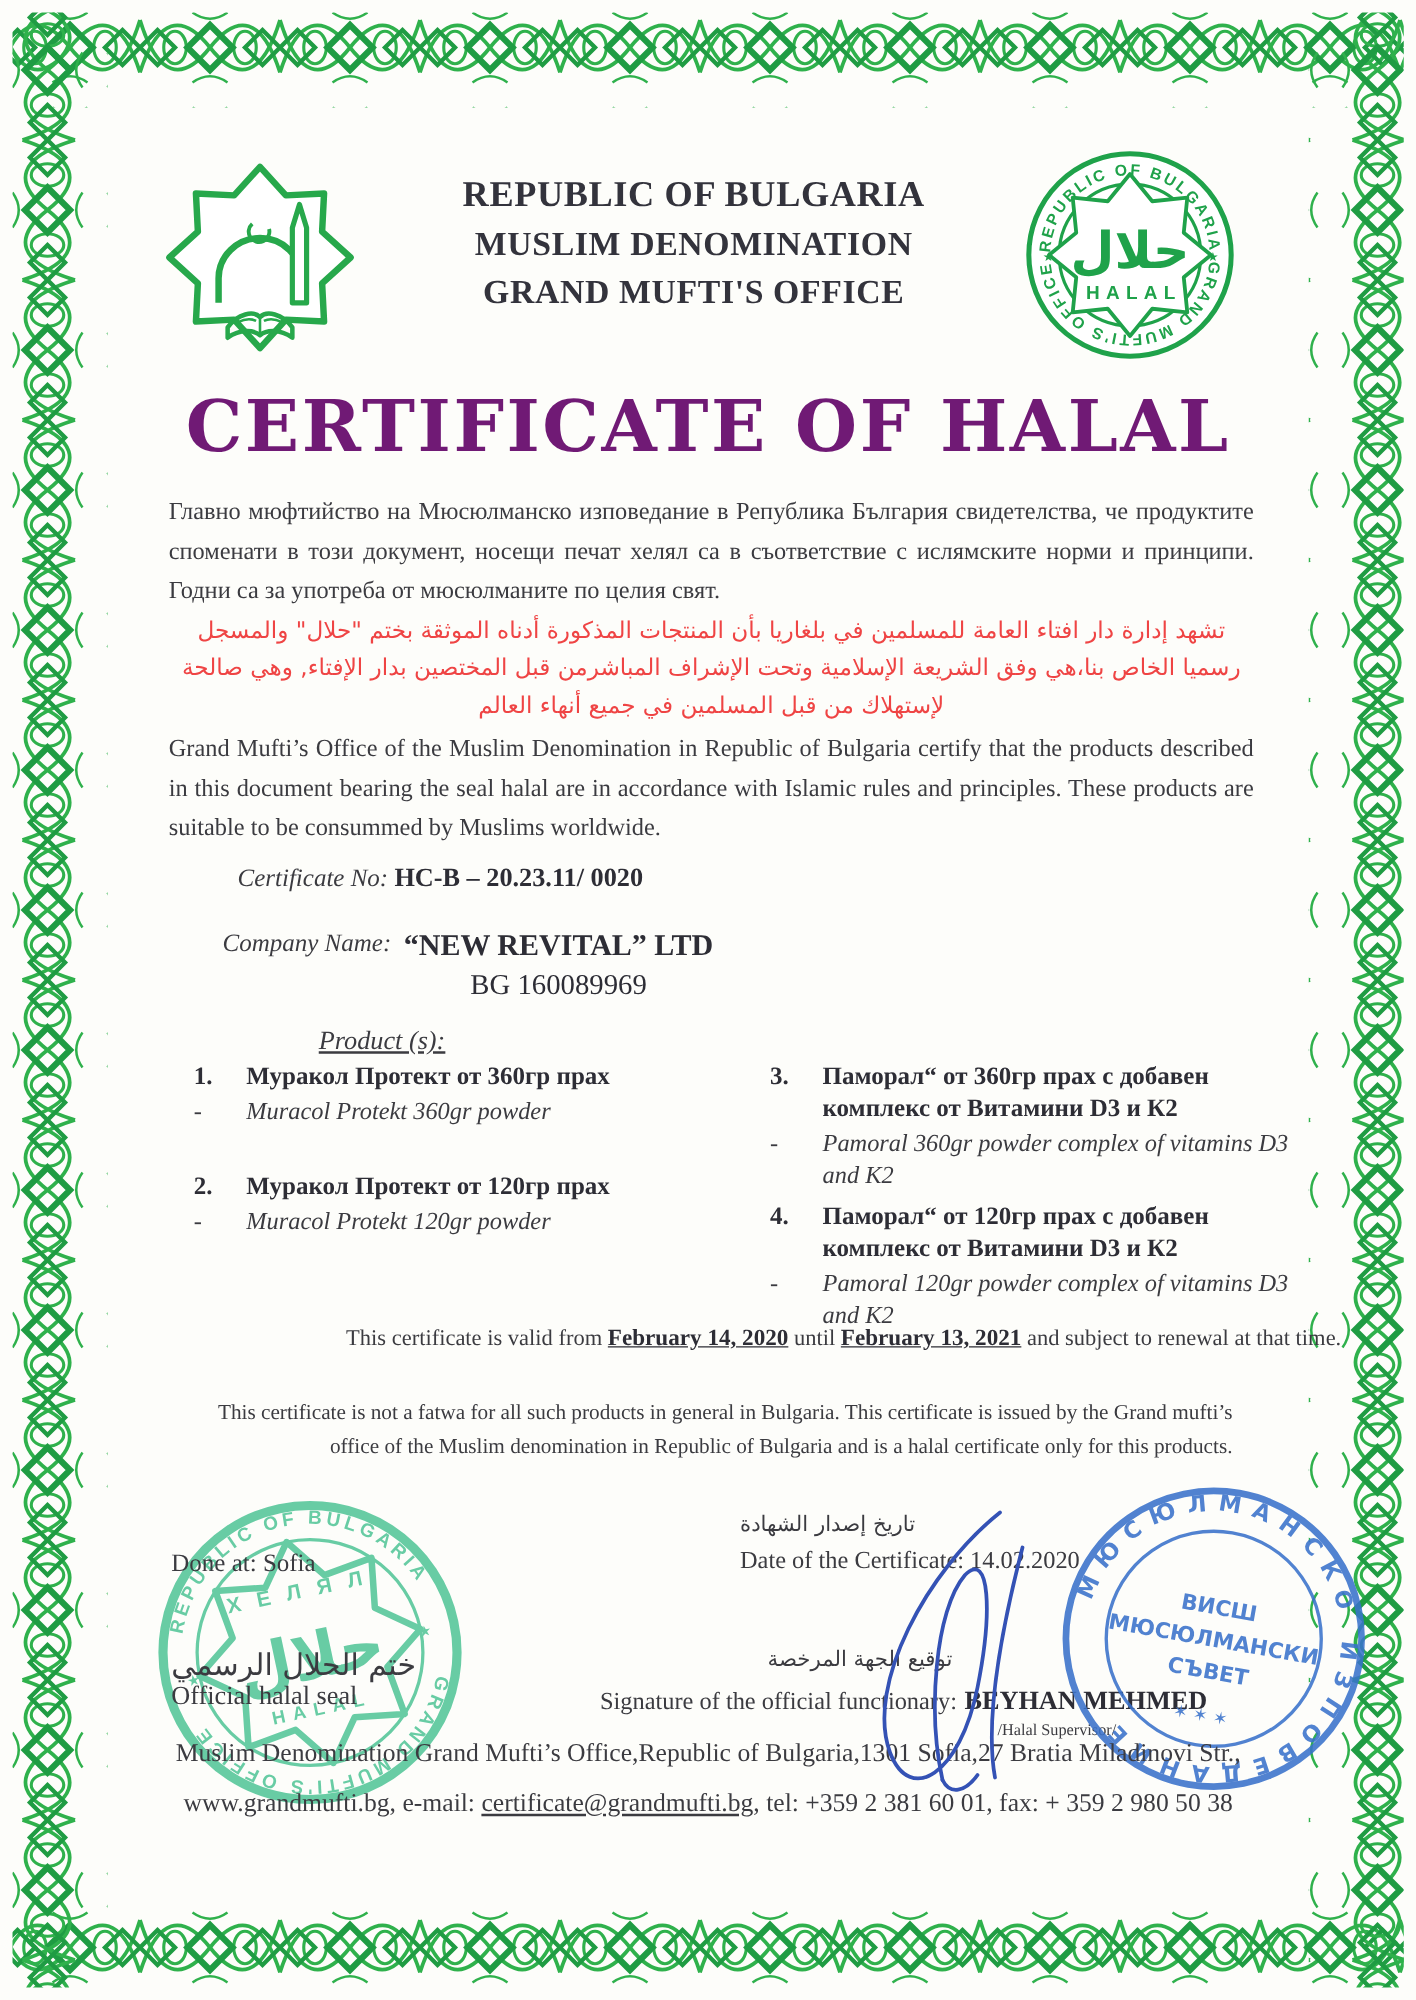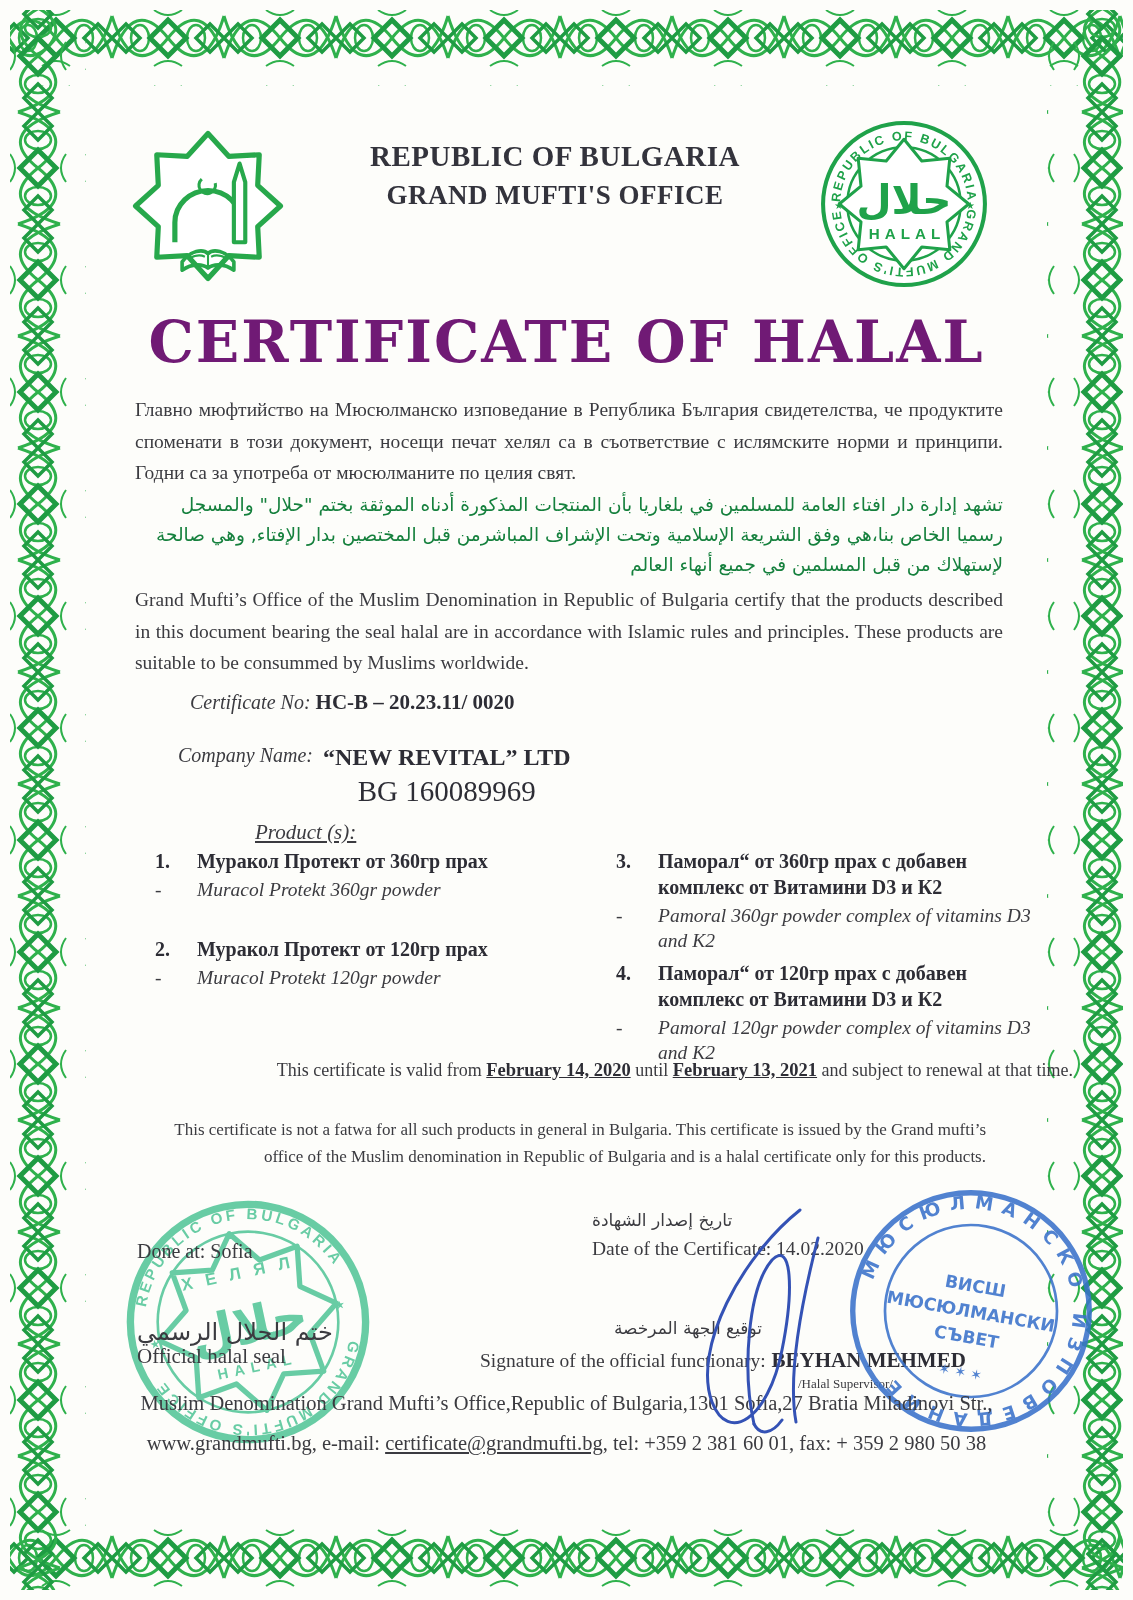--- a/index.html
+++ b/index.html
@@ -12,30 +12,30 @@
   .org-l1{font-size:29px;font-weight:bold;letter-spacing:.5px;}
   .org-l2{font-size:27px;font-weight:bold;margin-top:7px;letter-spacing:.5px;}
   .org-l3{font-size:27px;font-weight:bold;margin-top:7px;letter-spacing:.5px;}
 
   
   .title{left:0;right:0;top:308px;text-align:center;font-family:"DejaVu Serif",serif;
          font-size:57px;font-weight:bold;color:#701a75;letter-spacing:2px;}
 
   
   .p-bg{left:135px;top:394px;width:868px;font-size:19.5px;line-height:1.62;text-align:justify;}
-  .p-ar{left:135px;top:490px;width:868px;font-size:18.5px;line-height:1.62;text-align:right;
-        direction:rtl;font-family:"DejaVu Sans",sans-serif;color:#15803d;}
+  .p-ar{left:135px;top:490px;width:868px;font-size:18.5px;line-height:1.62;text-align:center;
+        direction:rtl;font-family:"DejaVu Sans",sans-serif;color:#ef4444;}
   .p-en{left:135px;top:584px;width:868px;font-size:19.5px;line-height:1.62;text-align:justify;}
 
   .lbl{font-style:italic;}
   .cert-no{left:190px;top:690px;font-size:20px;}
   .cert-no b{font-size:21px;color:#2d2d35;}
   .company{left:178px;top:744px;font-size:20px;display:flex;align-items:flex-start;}
   .company .cname{font-weight:bold;font-size:24px;color:#2d2d35;margin-left:10px;text-align:center;}
-  .company .creg{font-weight:normal;font-size:29px;margin-top:4px;}
+  .company .creg{font-weight:normal;font-size:23px;margin-top:4px;}
 
   
   .ph{left:255px;top:820px;font-size:21px;font-style:italic;text-decoration:underline;}
   .col{width:424px;}
   .col-left{left:155px;top:848px;}
   .col-right{left:616px;top:848px;}
   .prod-bg{display:flex;font-weight:bold;font-size:20px;line-height:1.3;color:#2d2d35;}
   .prod-bg .num{width:42px;flex:none;}
   .prod-en{display:flex;font-style:italic;font-size:19.5px;line-height:1.3;margin-top:3px;}
   .prod-en .dash{width:42px;flex:none;}
@@ -103,20 +103,21 @@
     <polygon points="145,85 123,105 124.5,134.5 95,133 75,155 55,133 25.5,134.5 27,105 5,85 27,65 25.5,35.5 55,37 75,15 95,37 124.5,35.5 123,65" fill="#ffffff" stroke="#27a84b" stroke-width="5" stroke-linejoin="round"></polygon>
     <path d="M43,120 L43,101 A32,31 0 0 1 107,101 L107,120" fill="none" stroke="#27a84b" stroke-width="5"></path>
     <path d="M69,59 a8,8 0 1 0 13,4" fill="none" stroke="#27a84b" stroke-width="3"></path>
     <polygon points="100,120 100,62 105.5,44 111,62 111,120" fill="#ffffff" stroke="#27a84b" stroke-width="4" stroke-linejoin="round"></polygon>
     <path d="M50,139 C58,128 70,126 75,131 C80,126 92,128 100,139 L100,147 C90,140 80,141 75,145 C70,141 60,140 50,147 Z" fill="none" stroke="#27a84b" stroke-width="3.5" stroke-linejoin="round"></path>
     <path d="M75,131 L75,145 M58,135 q8,-4 14,-1 M92,135 q-8,-4 -14,-1" fill="none" stroke="#27a84b" stroke-width="2"></path>
   </svg>
 
   <div class="abs org">
     <div class="org-l1">REPUBLIC OF BULGARIA</div>
+    <div class="org-l2">MUSLIM DENOMINATION</div>
     <div class="org-l3">GRAND MUFTI'S OFFICE</div>
   </div>
 
   <svg class="abs" style="left:818px;top:118px;z-index:1" width="172" height="172" viewBox="0 0 170 170">
     <defs>
       <path id="arcTop" d="M 22,85 A 63,63 0 0 1 148,85"></path>
       <path id="arcBot" d="M 148,85 A 63,63 0 0 1 22,85"></path>
     </defs>
     <circle cx="85" cy="85" r="80" fill="#ffffff" stroke="#1fa24a" stroke-width="4"></circle>
     <circle cx="85" cy="85" r="56" fill="none" stroke="#1fa24a" stroke-width="2.5"></circle>

